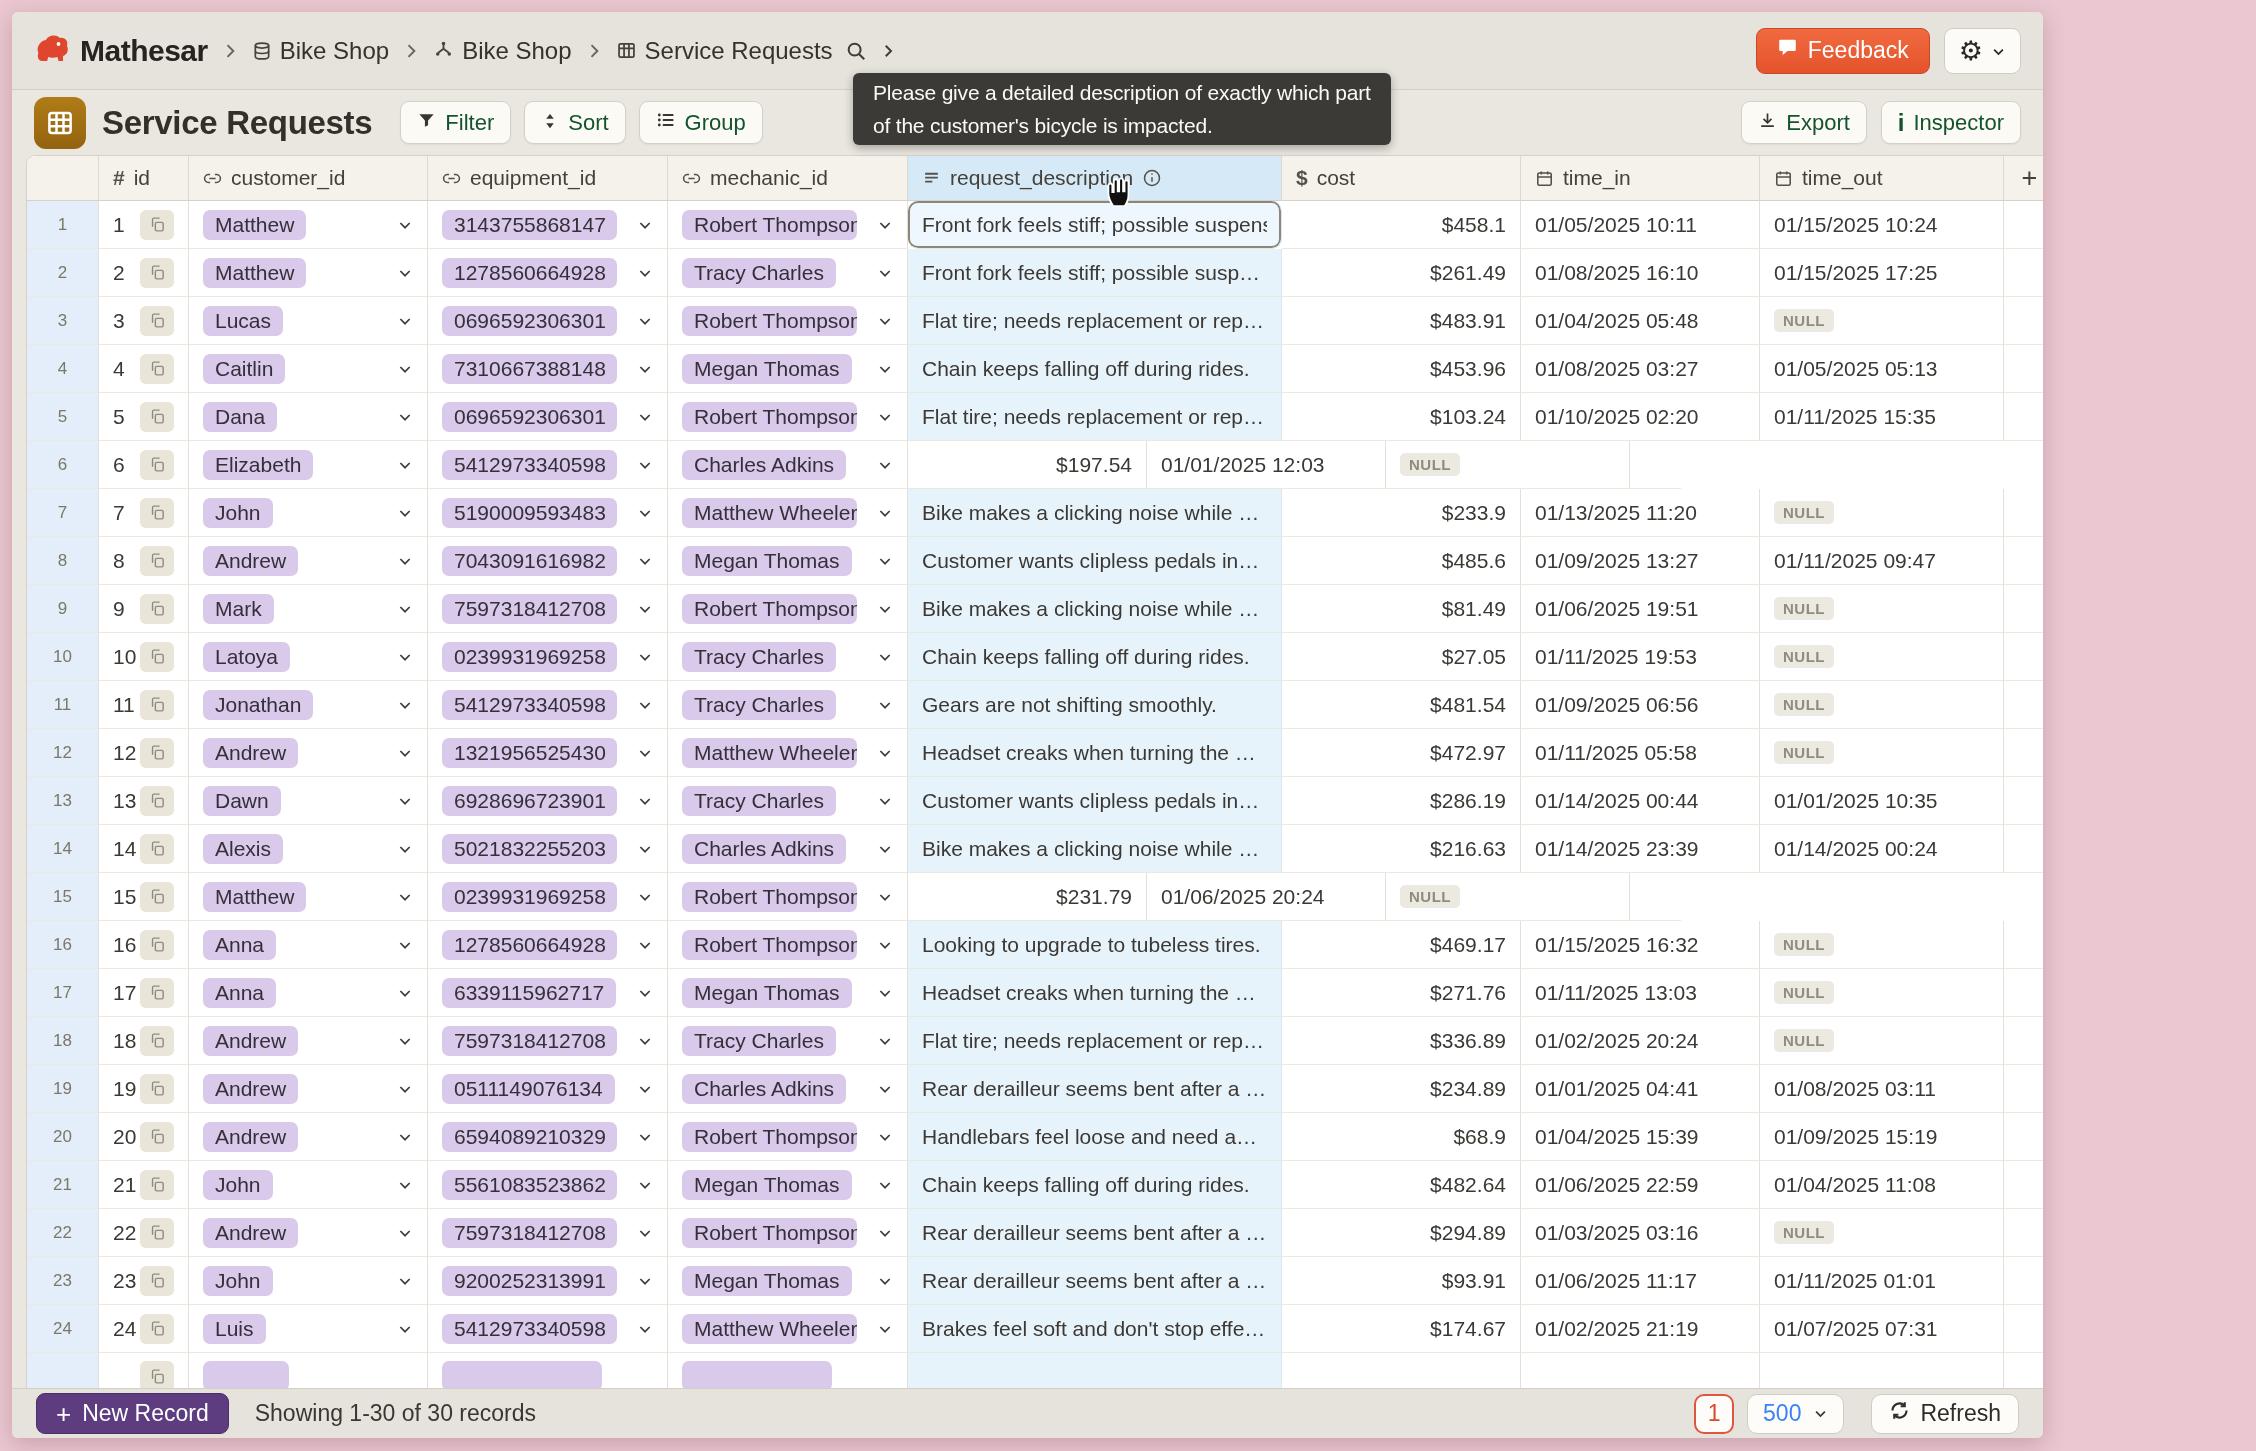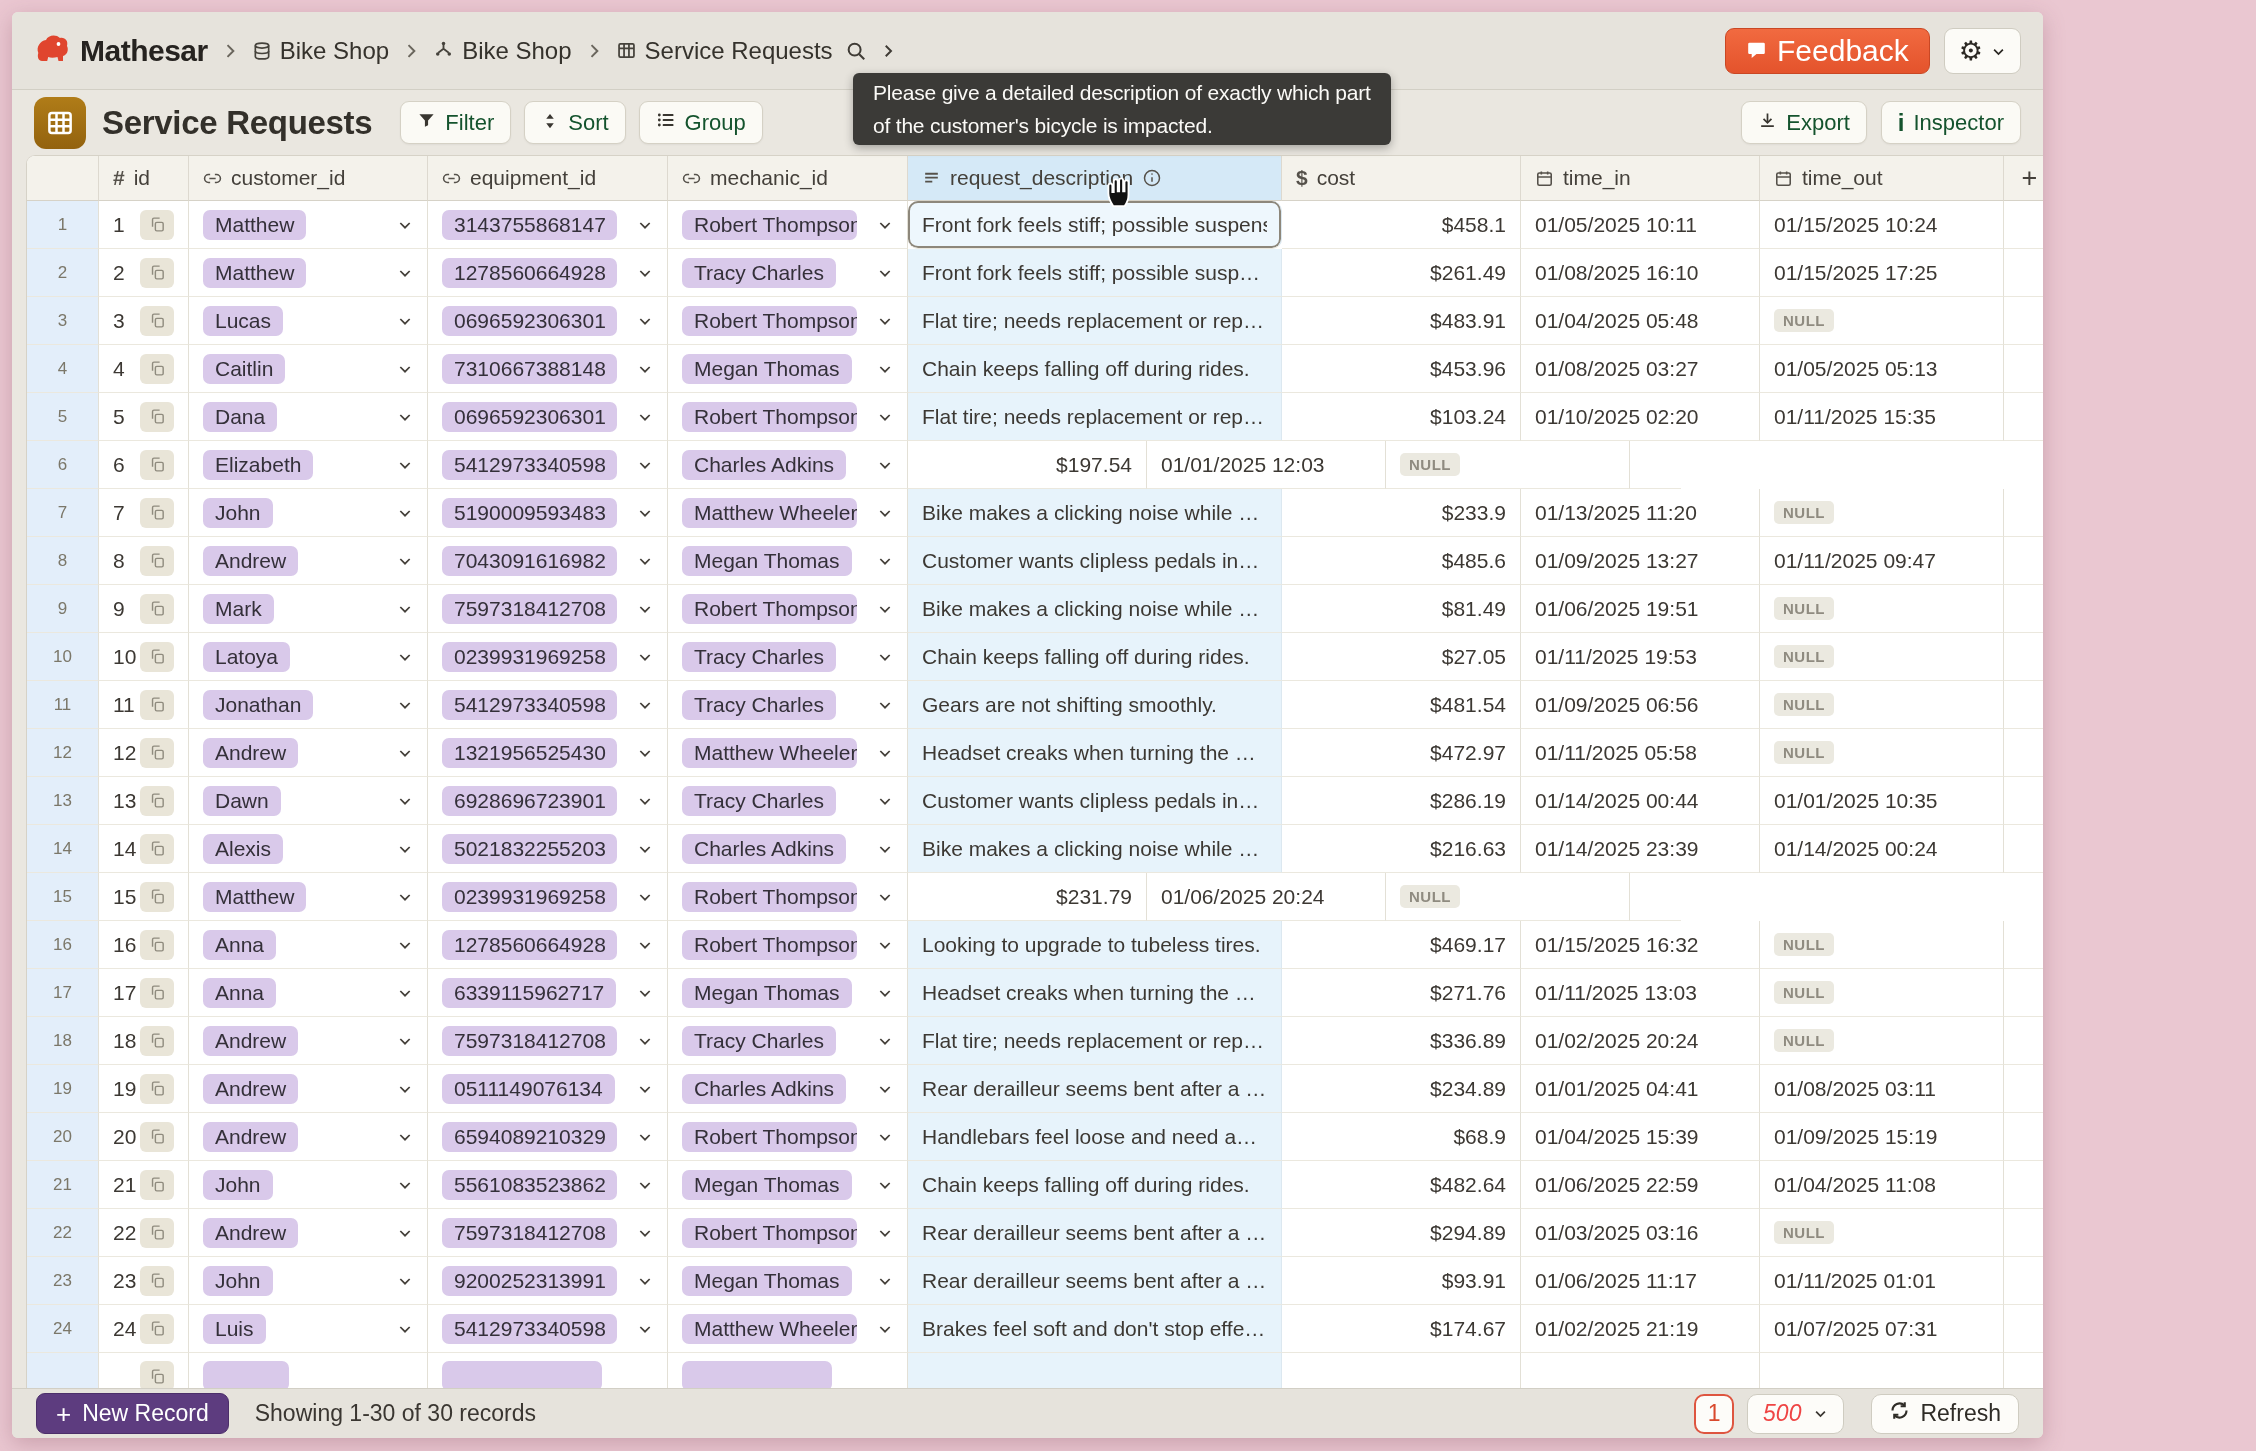--- a/index.html
+++ b/index.html
@@ -14,21 +14,21 @@
   .topbar { height:78px; flex:0 0 78px; background:var(--topbar-bg,#e6e3dc);
     border-bottom:1px solid #d2cfc5; display:flex; align-items:center; padding:0 22px; gap:12px; }
   .brand { display:flex; align-items:center; gap:10px; }
   .brand-name { font-size:30px; font-weight:800; color:#262320; letter-spacing:-0.5px; }
   .crumb { display:flex; align-items:center; gap:8px; font-size:24px; color:#35322c; }
   .crumb .cicon { display:flex; color:#45423b; }
   .sep { color:#6b675e; display:flex; }
   .topbar-right { margin-left:auto; display:flex; align-items:center; gap:14px; }
   .btn-feedback { display:flex; align-items:center; gap:10px; height:46px; padding:0 20px;
     background:linear-gradient(#f16a40,#e4532c); border:1px solid #c94724; border-radius:9px;
-    color:#fff; font-size:30px; cursor:pointer; }
+    color:#fff; font-size:23px; cursor:pointer; }
   .btn-gear { display:flex; align-items:center; gap:8px; height:46px; padding:0 14px;
     background:#fcfbf7; border:1px solid #cfccc1; border-radius:9px; cursor:pointer;
     font-size:27px; color:#2c2924; }
 
   
   .toolbar { height:65px; flex:0 0 65px; display:flex; align-items:center; padding:0 22px; }
   .title-icon { width:52px; height:52px; border-radius:12px;
     background:linear-gradient(#b07c18,#93620e); display:grid; place-items:center; }
   .page-title { font-size:33px; font-weight:700; color:#33302a; margin-left:16px; letter-spacing:-0.3px; }
   .tb-btn { display:flex; align-items:center; gap:9px; height:43px; padding:0 16px; margin-left:13px;
@@ -91,21 +91,21 @@
     background:var(--button-purple,#5d3c7f); border:1px solid #4c2f6a; border-radius:9px;
     color:#fff; font-size:23px; cursor:pointer; }
   .plus-glyph { font-size:26px; line-height:1; }
   .rec-status { font-size:23px; color:#3a3631; }
   .footer-right { margin-left:auto; display:flex; align-items:center; gap:13px; }
   .page-box { width:40px; height:40px; border:2px solid var(--page-border-red,#de5540);
     border-radius:10px; background:#fdfcf9; color:#d9492d; font-size:23px;
     display:grid; place-items:center; cursor:pointer; }
   .size-select { display:flex; align-items:center; gap:12px; height:40px; padding:12px 15px;
     border:1px solid #cfccc1; border-radius:10px; background:#fdfcf9; font-size:23px;
-    color:#ef4444; cursor:pointer;font-style:italic; }
+    color:#3b82f6; cursor:pointer; }
   .btn-refresh { display:flex; align-items:center; gap:10px; height:40px; padding:0 17px;
     margin-left:14px; border:1px solid #cfccc1; border-radius:10px; background:#fdfcf9;
     font-size:23px; color:#2f2c27; cursor:pointer; }
 
   
   .tooltip { position:absolute; left:841px; top:61px; z-index:55;
     background:var(--tooltip-bg,#3b3a37); color:#fbfaf7; border-radius:6px;
     padding:3px 20px; font-size:21px; line-height:33px; letter-spacing:-0.2px;
     box-shadow:0 3px 10px rgba(0,0,0,.3); white-space:nowrap; }
   .hand-cursor { position:absolute; left:1090px; top:20px; z-index:60; pointer-events:none; }

